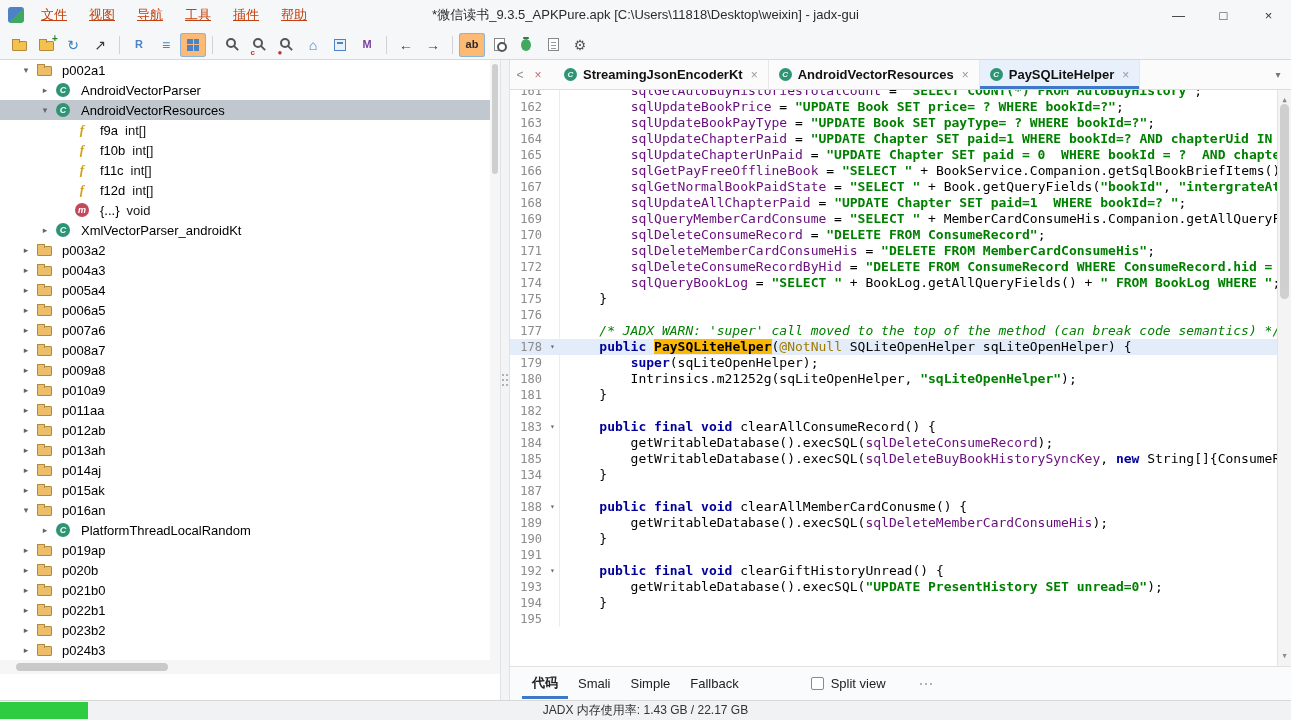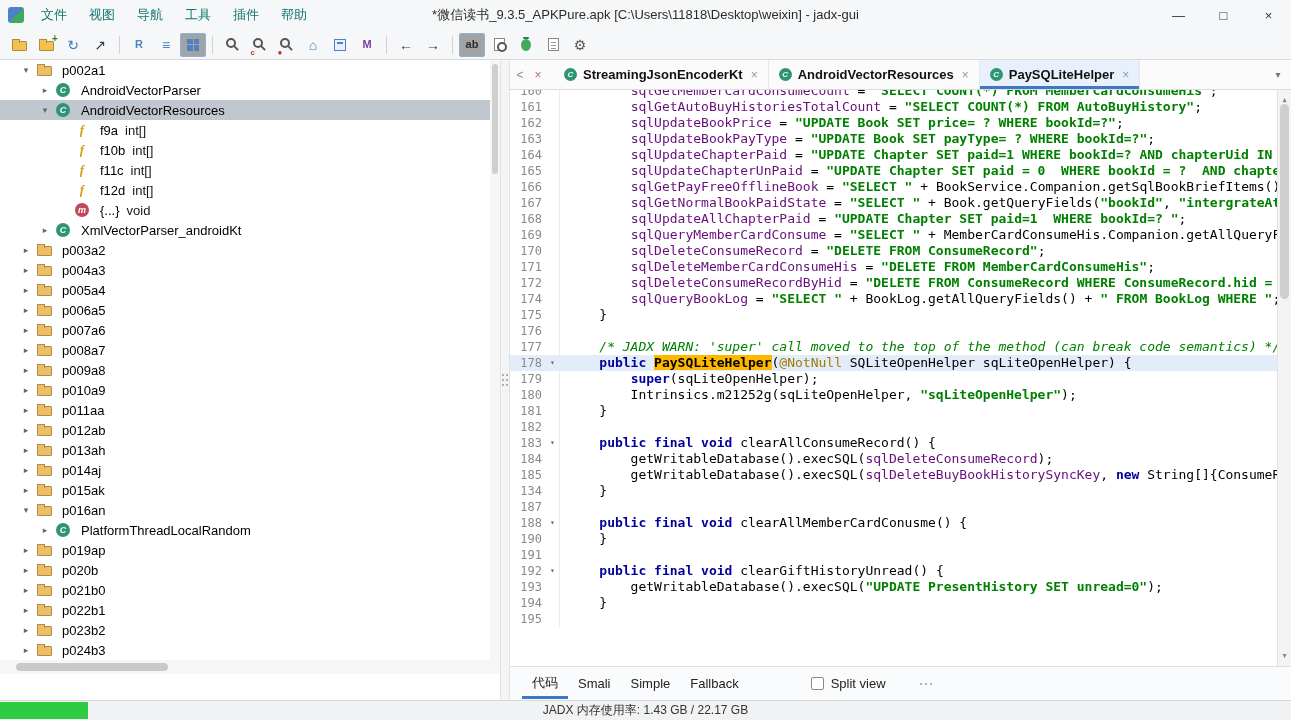--- a/index.html
+++ b/index.html
@@ -8,29 +8,29 @@
     font-family: "Liberation Sans", "DejaVu Sans", sans-serif;
     font-size: 13px; background: #fff; color: #1a1a1a;
     display: flex; flex-direction: column;
   }
 
   
   .titlebar { height: 30px; background: #f6f7f8; display: flex; align-items: center; position: relative; flex: none; }
   .app-icon { width: 16px; height: 16px; margin: 0 6px 0 8px; border-radius: 3px;
     background: linear-gradient(135deg,#4d82c4 50%,#41a85f 50%); }
   .menubar { display: flex; height: 100%; }
-  .menu-item { padding: 0 11px; display: flex; align-items: center; color: #0f766e; cursor: default; }
+  .menu-item { padding: 0 11px; display: flex; align-items: center; color: #c2410c; cursor: default; text-decoration: underline; }
   .title-text { position: absolute; left: 50%; transform: translateX(-50%); color: #2b2b2b; white-space: nowrap; }
   .win-controls { margin-left: auto; display: flex; height: 100%; }
   .win-btn { width: 45px; height: 100%; display: flex; align-items: center; justify-content: center; font-size: 13px; color: #333; }
 
   
   .toolbar { height: 30px; background: #f6f7f8; border-bottom: 1px solid #d9d9d9; display: flex; align-items: center; padding: 0 6px; gap: 1px; flex: none; }
   .tb-btn { width: 26px; height: 24px; display: flex; align-items: center; justify-content: center; border-radius: 3px; position: relative; }
-  .tb-btn.active { background: #a3a3a3; box-shadow: inset 0 0 0 1px #8ab4dd; }
+  .tb-btn.active { background: #fdba74; box-shadow: inset 0 0 0 1px #8ab4dd; }
   .tb-sep { width: 1px; height: 18px; background: #d2d2d2; margin: 0 5px; }
   .tb-glyph { font-size: 14px; line-height: 1; }
   .tb-glyph.small { font-size: 11px; font-weight: bold; }
   .shp-folder { width: 15px; height: 10px; background: #f2c14e; border: 1px solid #b5893a; border-radius: 1px; position: relative; margin-top: 3px; }
   .shp-folder::before { content: ""; position: absolute; top: -3px; left: -1px; width: 6px; height: 3px; background: #f2c14e; border: 1px solid #b5893a; border-bottom: none; }
   .shp-folder .plus { position: absolute; right: -5px; top: -9px; color: #2c7d2c; font-weight: bold; font-size: 10px; }
   .shp-grid { width: 12px; height: 12px; display: grid; grid-template-columns: 1fr 1fr; gap: 1px; }
   .shp-grid i { background: #4d82c4; }
   .shp-search { width: 10px; height: 10px; border: 2px solid #555; border-radius: 50%; position: relative; margin: -3px 3px 0 0; }
   .shp-search::after { content: ""; position: absolute; width: 6px; height: 2px; background: #555; transform: rotate(45deg); right: -5px; bottom: -3px; }
@@ -99,21 +99,21 @@
   .s-fld { color: #660e7a; }
   .s-ann { color: #9e7a00; }
   .s-hl  { background: #ffb800; color: #000; font-weight: bold; }
   .ed-vscroll { width: 14px; flex: none; background: #f4f4f4; border-left: 1px solid #e3e3e3; position: relative; }
   .ed-arrow { position: absolute; left: 0; width: 100%; text-align: center; font-size: 7px; color: #8a8a8a; }
   .ed-arrow.up { top: 2px; } .ed-arrow.down { bottom: 2px; }
   .ed-thumb { position: absolute; top: 14px; left: 2px; width: 9px; height: 195px; background: #cfcfcf; border-radius: 5px; }
 
   .views-bar { height: 34px; flex: none; background: #fafbfc; border-top: 1px solid #e0e0e0; display: flex; align-items: center; padding: 0 12px; }
   .view-tab { padding: 6px 10px 7px; color: #222; box-shadow: inset 0 -3px 0 transparent; }
-  .view-tab.active { box-shadow: inset 0 -3px 0 #3e78c9; }
+  .view-tab.active { box-shadow: inset 0 -3px 0 #3e78c9; font-weight: bold; }
   .split-check { width: 13px; height: 13px; border: 1px solid #8a8a8a; border-radius: 2px; background: #fff; margin-left: 62px; flex: none; }
   .split-label { margin-left: 7px; color: #222; }
   .hgrip { width: 2px; height: 2px; background: #9a9a9a; border-radius: 50%; margin-left: 34px;
     box-shadow: 5px 0 0 #9a9a9a, 10px 0 0 #9a9a9a; }
 
   
   .statusbar { height: 20px; flex: none; background: #f1f2f3; border-top: 1px solid #d8d8d8; position: relative; display: flex; align-items: center; justify-content: center; font-size: 12px; color: #333; }
   .mem-progress { position: absolute; left: 0; top: 1px; bottom: 1px; width: 88px; background: #2ecc40; }
 </style>
 </head>
@@ -465,21 +465,20 @@
           <i class="icon-class">C</i>
           <span class="tab-label">PaySQLiteHelper</span>
           <span class="tab-close">×</span>
         </div>
         <span class="tab-dropdown" id="tabDropdown">▾</span>
     </div>
 
     <div class="editor">
       <div class="code-scroll">
         <div class="code-inner" id="codeInner">
-            <div class="code-line"><span class="gut-num">160</span><span class="gut-fold"></span><span class="code-text"><span class="s-pln">        </span><span class="s-fld">sqlGetMemberCardConsumeCount</span><span class="s-pln"> = </span><span class="s-str">"SELECT COUNT(*) FROM MemberCardConsumeHis"</span><span class="s-pln">;</span></span></div>
             <div class="code-line"><span class="gut-num">161</span><span class="gut-fold"></span><span class="code-text"><span class="s-pln">        </span><span class="s-fld">sqlGetAutoBuyHistoriesTotalCount</span><span class="s-pln"> = </span><span class="s-str">"SELECT COUNT(*) FROM AutoBuyHistory"</span><span class="s-pln">;</span></span></div>
             <div class="code-line"><span class="gut-num">162</span><span class="gut-fold"></span><span class="code-text"><span class="s-pln">        </span><span class="s-fld">sqlUpdateBookPrice</span><span class="s-pln"> = </span><span class="s-str">"UPDATE Book SET price= ? WHERE bookId=?"</span><span class="s-pln">;</span></span></div>
             <div class="code-line"><span class="gut-num">163</span><span class="gut-fold"></span><span class="code-text"><span class="s-pln">        </span><span class="s-fld">sqlUpdateBookPayType</span><span class="s-pln"> = </span><span class="s-str">"UPDATE Book SET payType= ? WHERE bookId=?"</span><span class="s-pln">;</span></span></div>
             <div class="code-line"><span class="gut-num">164</span><span class="gut-fold"></span><span class="code-text"><span class="s-pln">        </span><span class="s-fld">sqlUpdateChapterPaid</span><span class="s-pln"> = </span><span class="s-str">"UPDATE Chapter SET paid=1 WHERE bookId=? AND chapterUid IN (%s)"</span></span></div>
             <div class="code-line"><span class="gut-num">165</span><span class="gut-fold"></span><span class="code-text"><span class="s-pln">        </span><span class="s-fld">sqlUpdateChapterUnPaid</span><span class="s-pln"> = </span><span class="s-str">"UPDATE Chapter SET paid = 0  WHERE bookId = ?  AND chapterUid = ?"</span></span></div>
             <div class="code-line"><span class="gut-num">166</span><span class="gut-fold"></span><span class="code-text"><span class="s-pln">        </span><span class="s-fld">sqlGetPayFreeOfflineBook</span><span class="s-pln"> = </span><span class="s-str">"SELECT "</span><span class="s-pln"> + BookService.Companion.getSqlBookBriefItems()</span></span></div>
             <div class="code-line"><span class="gut-num">167</span><span class="gut-fold"></span><span class="code-text"><span class="s-pln">        </span><span class="s-fld">sqlGetNormalBookPaidState</span><span class="s-pln"> = </span><span class="s-str">"SELECT "</span><span class="s-pln"> + Book.getQueryFields(</span><span class="s-str">"bookId"</span><span class="s-pln">, </span><span class="s-str">"intergrateAttr"</span></span></div>
             <div class="code-line"><span class="gut-num">168</span><span class="gut-fold"></span><span class="code-text"><span class="s-pln">        </span><span class="s-fld">sqlUpdateAllChapterPaid</span><span class="s-pln"> = </span><span class="s-str">"UPDATE Chapter SET paid=1  WHERE bookId=? "</span><span class="s-pln">;</span></span></div>
             <div class="code-line"><span class="gut-num">169</span><span class="gut-fold"></span><span class="code-text"><span class="s-pln">        </span><span class="s-fld">sqlQueryMemberCardConsume</span><span class="s-pln"> = </span><span class="s-str">"SELECT "</span><span class="s-pln"> + MemberCardConsumeHis.Companion.getAllQueryFields()</span></span></div>
             <div class="code-line"><span class="gut-num">170</span><span class="gut-fold"></span><span class="code-text"><span class="s-pln">        </span><span class="s-fld">sqlDeleteConsumeRecord</span><span class="s-pln"> = </span><span class="s-str">"DELETE FROM ConsumeRecord"</span><span class="s-pln">;</span></span></div>
@@ -493,20 +492,21 @@
             <div class="code-line"><span class="gut-num">179</span><span class="gut-fold"></span><span class="code-text"><span class="s-pln">        </span><span class="s-kw">super</span><span class="s-pln">(sqLiteOpenHelper);</span></span></div>
             <div class="code-line"><span class="gut-num">180</span><span class="gut-fold"></span><span class="code-text"><span class="s-pln">        Intrinsics.m21252g(sqLiteOpenHelper, </span><span class="s-str">"sqLiteOpenHelper"</span><span class="s-pln">);</span></span></div>
             <div class="code-line"><span class="gut-num">181</span><span class="gut-fold"></span><span class="code-text"><span class="s-pln">    }</span></span></div>
             <div class="code-line"><span class="gut-num">182</span><span class="gut-fold"></span><span class="code-text"></span></div>
             <div class="code-line"><span class="gut-num">183</span><span class="gut-fold">▾</span><span class="code-text"><span class="s-pln">    </span><span class="s-kw">public</span><span class="s-pln"> </span><span class="s-kw">final</span><span class="s-pln"> </span><span class="s-kw">void</span><span class="s-pln"> clearAllConsumeRecord() {</span></span></div>
             <div class="code-line"><span class="gut-num">184</span><span class="gut-fold"></span><span class="code-text"><span class="s-pln">        getWritableDatabase().execSQL(</span><span class="s-fld">sqlDeleteConsumeRecord</span><span class="s-pln">);</span></span></div>
             <div class="code-line"><span class="gut-num">185</span><span class="gut-fold"></span><span class="code-text"><span class="s-pln">        getWritableDatabase().execSQL(</span><span class="s-fld">sqlDeleteBuyBookHistorySyncKey</span><span class="s-pln">, </span><span class="s-kw">new</span><span class="s-pln"> String[]{ConsumeRecord.tableName});</span></span></div>
             <div class="code-line"><span class="gut-num">134</span><span class="gut-fold"></span><span class="code-text"><span class="s-pln">    }</span></span></div>
             <div class="code-line"><span class="gut-num">187</span><span class="gut-fold"></span><span class="code-text"></span></div>
             <div class="code-line"><span class="gut-num">188</span><span class="gut-fold">▾</span><span class="code-text"><span class="s-pln">    </span><span class="s-kw">public</span><span class="s-pln"> </span><span class="s-kw">final</span><span class="s-pln"> </span><span class="s-kw">void</span><span class="s-pln"> clearAllMemberCardConusme() {</span></span></div>
+            <div class="code-line"><span class="gut-num">189</span><span class="gut-fold"></span><span class="code-text"><span class="s-pln">        getWritableDatabase().execSQL(</span><span class="s-fld">sqlDeleteMemberCardConsumeHis</span><span class="s-pln">);</span></span></div>
             <div class="code-line"><span class="gut-num">190</span><span class="gut-fold"></span><span class="code-text"><span class="s-pln">    }</span></span></div>
             <div class="code-line"><span class="gut-num">191</span><span class="gut-fold"></span><span class="code-text"></span></div>
             <div class="code-line"><span class="gut-num">192</span><span class="gut-fold">▾</span><span class="code-text"><span class="s-pln">    </span><span class="s-kw">public</span><span class="s-pln"> </span><span class="s-kw">final</span><span class="s-pln"> </span><span class="s-kw">void</span><span class="s-pln"> clearGiftHistoryUnread() {</span></span></div>
             <div class="code-line"><span class="gut-num">193</span><span class="gut-fold"></span><span class="code-text"><span class="s-pln">        getWritableDatabase().execSQL(</span><span class="s-str">"UPDATE PresentHistory SET unread=0"</span><span class="s-pln">);</span></span></div>
             <div class="code-line"><span class="gut-num">194</span><span class="gut-fold"></span><span class="code-text"><span class="s-pln">    }</span></span></div>
             <div class="code-line"><span class="gut-num">195</span><span class="gut-fold"></span><span class="code-text"></span></div>
           </div>
       </div>
       <div class="ed-vscroll">
         <div class="ed-arrow up">▲</div>

